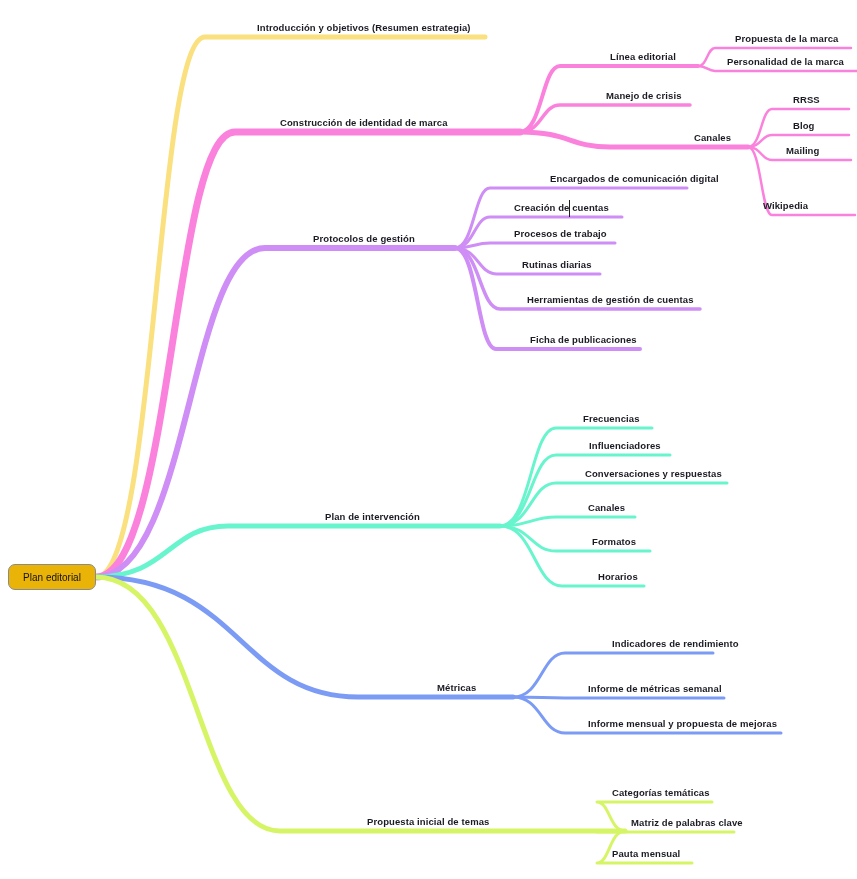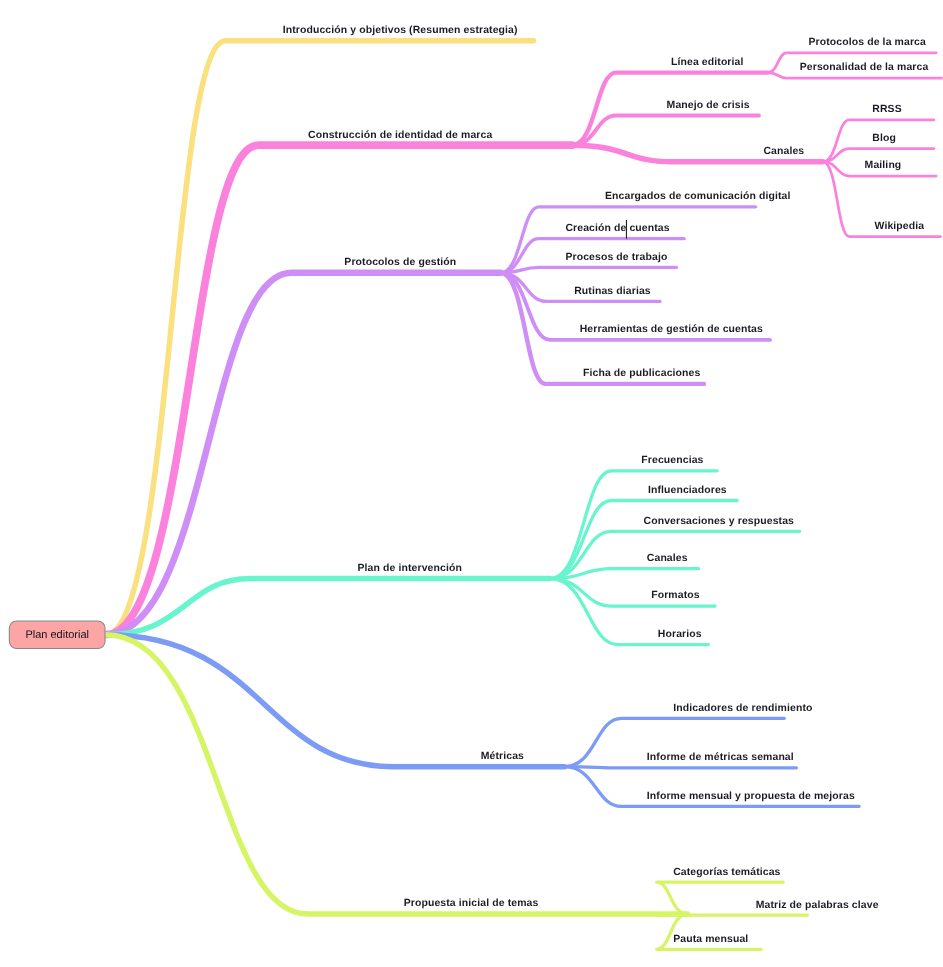--- a/index.html
+++ b/index.html
@@ -37,21 +37,21 @@
     color: #1b1b24;
     white-space: nowrap;
     line-height: 11px;
     letter-spacing: 0.1px;
     transform: translateY(-100%);
   }
   .root-node {
     position: absolute;
     border: 1px solid #8a8a8a;
     border-radius: 7px;
-    background: #fca5a5;
+    background: #eab308;
     font-family: "Liberation Sans", sans-serif;
     font-size: 10px;
     font-weight: normal;
     color: #12121a;
     white-space: nowrap;
     display: flex;
     align-items: center;
     justify-content: center;
     box-sizing: border-box;
   }
@@ -97,46 +97,46 @@
       <path d="M 513 697 C 541.6 697, 541.6 733, 565 733 L 781 733" stroke="#7B9BF5" stroke-width="3" fill="none" stroke-linecap="round" stroke-linejoin="round"></path>
       <path d="M 96 577 C 197.2 577, 197.2 831, 280 831 L 625 831" stroke="#D6F566" stroke-width="5" fill="none" stroke-linecap="round" stroke-linejoin="round"></path>
       <path d="M 625 831 C 609.6 831, 609.6 802, 597 802 L 712 802" stroke="#D6F566" stroke-width="3" fill="none" stroke-linecap="round" stroke-linejoin="round"></path>
       <path d="M 625 831 C 609.6 831, 609.6 832, 597 832 L 734 832" stroke="#D6F566" stroke-width="3" fill="none" stroke-linecap="round" stroke-linejoin="round"></path>
       <path d="M 625 831 C 609.6 831, 609.6 863, 597 863 L 692 863" stroke="#D6F566" stroke-width="3" fill="none" stroke-linecap="round" stroke-linejoin="round"></path>
     </svg>
   <div id="label-layer">
       <div class="node-label" style="left: 257px; top: 33px;">Introducción y objetivos (Resumen estrategia)</div>
       <div class="node-label" style="left: 280px; top: 128px;">Construcción de identidad de marca</div>
       <div class="node-label" style="left: 610px; top: 62px;">Línea editorial</div>
-      <div class="node-label" style="left: 735px; top: 44px;">Protocolos de la marca</div>
+      <div class="node-label" style="left: 735px; top: 44px;">Propuesta de la marca</div>
       <div class="node-label" style="left: 727px; top: 67px; text-align: right;">Personalidad de la marca</div>
       <div class="node-label" style="left: 606px; top: 101px;">Manejo de crisis</div>
       <div class="node-label" style="left: 694px; top: 143px;">Canales</div>
       <div class="node-label" style="left: 793px; top: 105px;">RRSS</div>
       <div class="node-label" style="left: 793px; top: 131px;">Blog</div>
       <div class="node-label" style="left: 786px; top: 156px;">Mailing</div>
-      <div class="node-label" style="left: 763px; top: 211px; margin-left: 32px;">Wikipedia</div>
+      <div class="node-label" style="left: 763px; top: 211px;">Wikipedia</div>
       <div class="node-label" style="left: 313px; top: 244px;">Protocolos de gestión</div>
       <div class="node-label" style="left: 514px; top: 184px; padding-left: 36px;">Encargados de comunicación digital</div>
       <div class="node-label" style="left: 514px; top: 213px;">Creación de cuentas</div>
       <div class="node-label" style="left: 514px; top: 239px;">Procesos de trabajo</div>
       <div class="node-label" style="left: 522px; top: 270px;">Rutinas diarias</div>
       <div class="node-label" style="left: 527px; top: 305px;">Herramientas de gestión de cuentas</div>
       <div class="node-label" style="left: 530px; top: 345px;">Ficha de publicaciones</div>
       <div class="node-label" style="left: 325px; top: 522px;">Plan de intervención</div>
       <div class="node-label" style="left: 583px; top: 424px;">Frecuencias</div>
       <div class="node-label" style="left: 589px; top: 451px;">Influenciadores</div>
       <div class="node-label" style="left: 585px; top: 479px;">Conversaciones y respuestas</div>
       <div class="node-label" style="left: 588px; top: 513px;">Canales</div>
       <div class="node-label" style="left: 592px; top: 547px;">Formatos</div>
       <div class="node-label" style="left: 598px; top: 582px;">Horarios</div>
       <div class="node-label" style="left: 437px; top: 693px;">Métricas</div>
       <div class="node-label" style="left: 588px; top: 649px; padding-left: 24px;">Indicadores de rendimiento</div>
       <div class="node-label" style="left: 588px; top: 694px;">Informe de métricas semanal</div>
       <div class="node-label" style="left: 588px; top: 729px;">Informe mensual y propuesta de mejoras</div>
       <div class="node-label" style="left: 367px; top: 827px;">Propuesta inicial de temas</div>
       <div class="node-label" style="left: 612px; top: 798px;">Categorías temáticas</div>
-      <div class="node-label" style="left: 646px; top: 828px; padding-left: 41px;">Matriz de palabras clave</div>
+      <div class="node-label" style="left: 590px; top: 828px; padding-left: 41px;">Matriz de palabras clave</div>
       <div class="node-label" style="left: 612px; top: 859px;">Pauta mensual</div>
     </div>
 <div class="root-node" style="left: 8px; top: 564px; width: 88px; height: 26px; border-color: rgb(138, 138, 138);">Plan editorial</div>
     <div class="text-caret" style="left: 569px; top: 200px; height: 17px;"></div>
   </div>
 
 </body></html>

